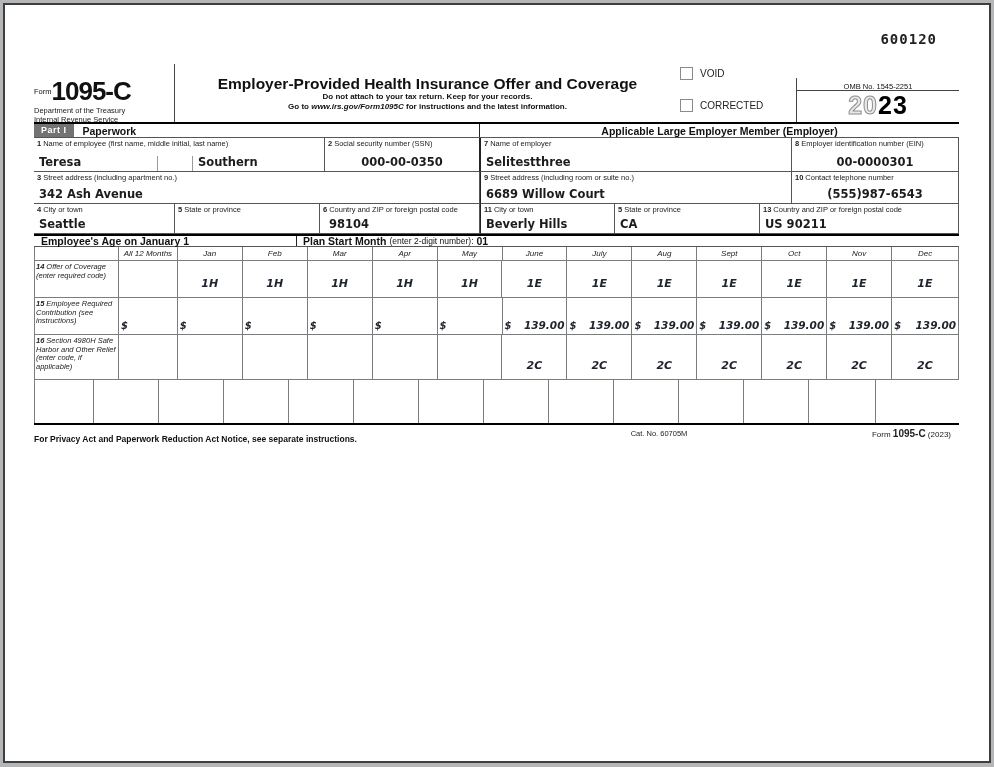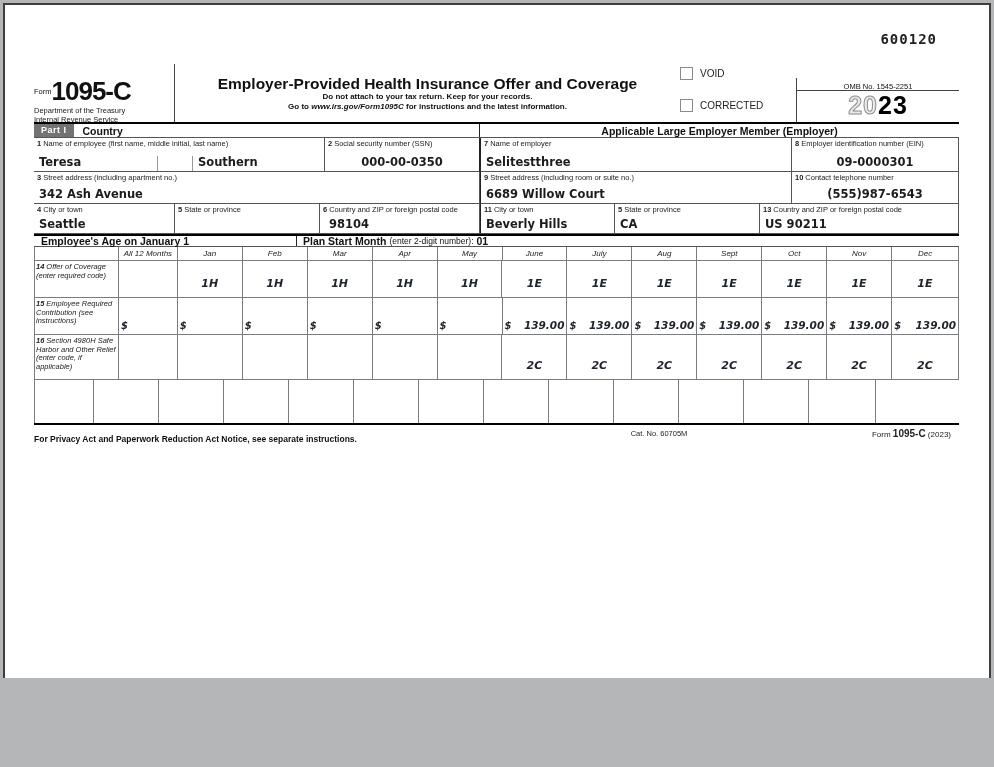--- a/index.html
+++ b/index.html
@@ -1,17 +1,17 @@
 <!DOCTYPE html>
 <html><head>
 <meta charset="utf-8">
 <style>
   html,body{margin:0;padding:0;}
   body{width:994px;height:767px;background:#b4b6b8;font-family:"Liberation Sans",sans-serif;color:#111;}
-  .viewport{position:relative;width:994px;height:678px;overflow:hidden;}
+  .viewport{position:relative;width:994px;height:767px;overflow:hidden;}
   .page{position:absolute;left:3px;top:3px;width:988px;height:760px;background:#fff;border:2px solid #3e3e3e;box-sizing:border-box;}
   .form{position:absolute;left:29px;top:0;width:925px;}
 
   
   .docref{position:absolute;top:26px;right:22px;font-family:"DejaVu Sans Mono",monospace;font-weight:bold;font-size:14px;letter-spacing:1px;color:#222;}
 
   
   .header{position:absolute;top:59px;left:0;width:925px;height:58px;display:flex;box-sizing:border-box;}
   .h-form{width:141px;box-sizing:border-box;border-right:1px solid #444;padding-top:12px;}
   .h-form .formword{font-size:7.5px;vertical-align:6px;}
@@ -119,21 +119,21 @@
           <div class="omb">OMB No. 1545-2251</div>
           <div class="year"><span class="ylight">20</span><span class="ydark">23</span></div>
         </div>
       </div>
 
       <div class="body-flow">
 
         <div class="banner">
           <div class="seg b1-left">
             <span class="tag">Part I</span>
-            <span class="bt">Country</span>
+            <span class="bt">Paperwork</span>
           </div>
           <div class="seg b1-right">
             <span class="bt">Applicable Large Employer Member (Employer)</span>
           </div>
         </div>
 
         <div class="p1row" style="height:34px;">
           <div class="fld" style="width:291px;">
             <div class="flabel"><span class="fnum">1</span><span>Name of employee (first name, middle initial, last name)</span></div>
             <div class="f1vals">
@@ -145,21 +145,21 @@
           <div class="fld splitL" style="width:155px;">
             <div class="flabel"><span class="fnum">2</span><span>Social security number (SSN)</span></div>
             <div class="v center">000-00-0350</div>
           </div>
           <div class="fld" style="width:312px;border-left:1px solid #222;">
             <div class="flabel"><span class="fnum">7</span><span>Name of employer</span></div>
             <div class="v">Selitestthree</div>
           </div>
           <div class="fld lastcol" style="width:167px;">
             <div class="flabel"><span class="fnum">8</span><span>Employer identification number (EIN)</span></div>
-            <div class="v center">09-0000301</div>
+            <div class="v center">00-0000301</div>
           </div>
         </div>
 
         <div class="p1row" style="height:32px;">
           <div class="fld" style="width:446px;">
             <div class="flabel"><span class="fnum">3</span><span>Street address (including apartment no.)</span></div>
             <div class="v">342 Ash Avenue</div>
           </div>
           <div class="fld" style="width:312px;border-left:1px solid #222;">
             <div class="flabel"><span class="fnum">9</span><span>Street address (including room or suite no.)</span></div>

